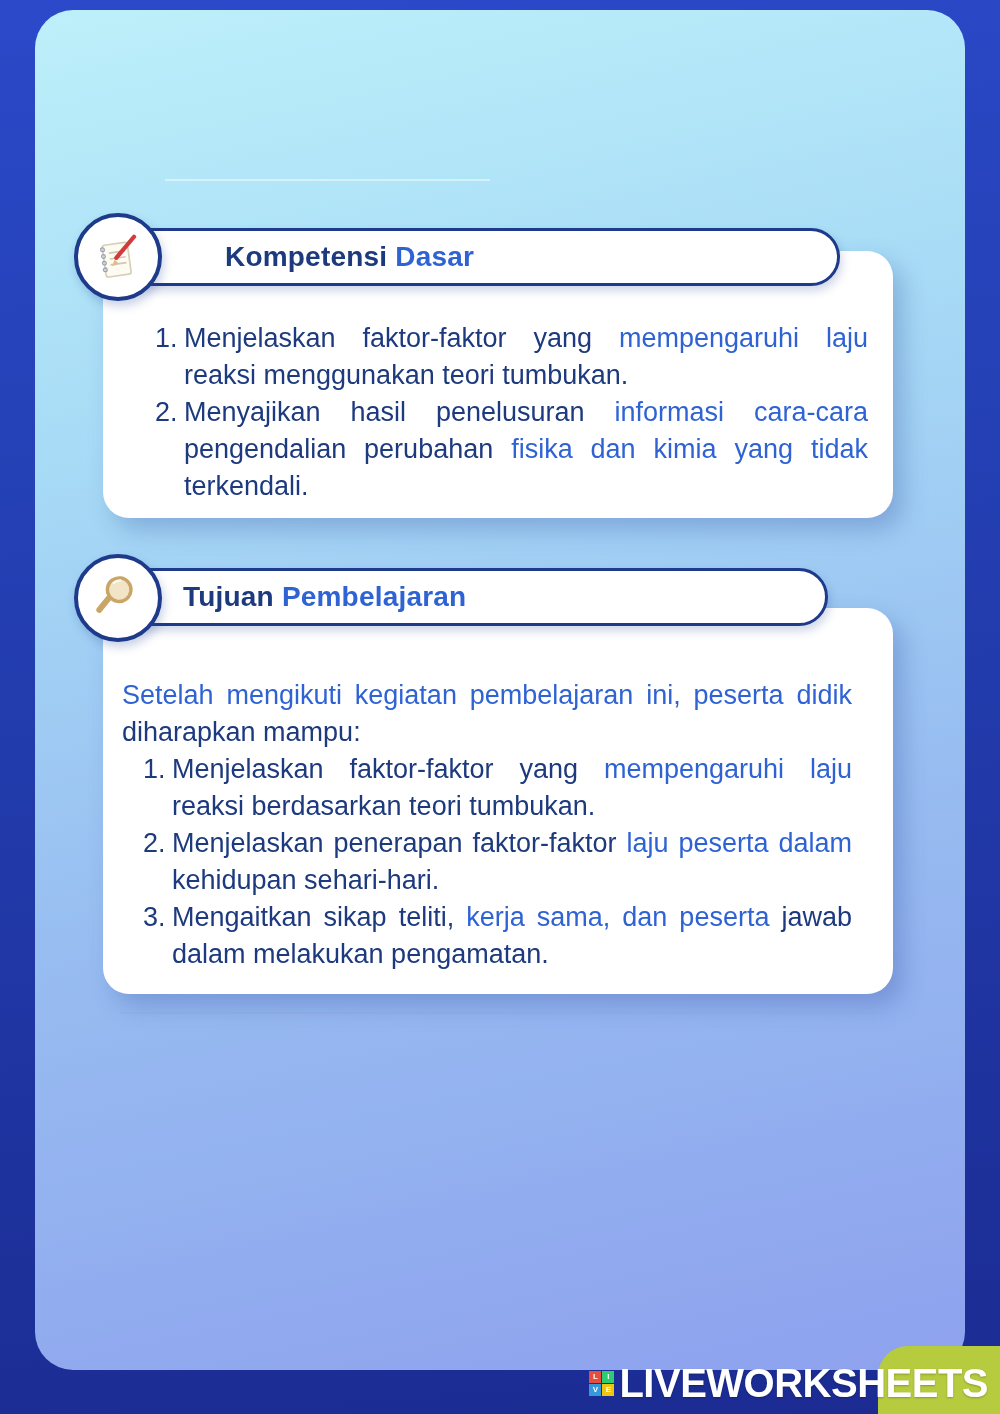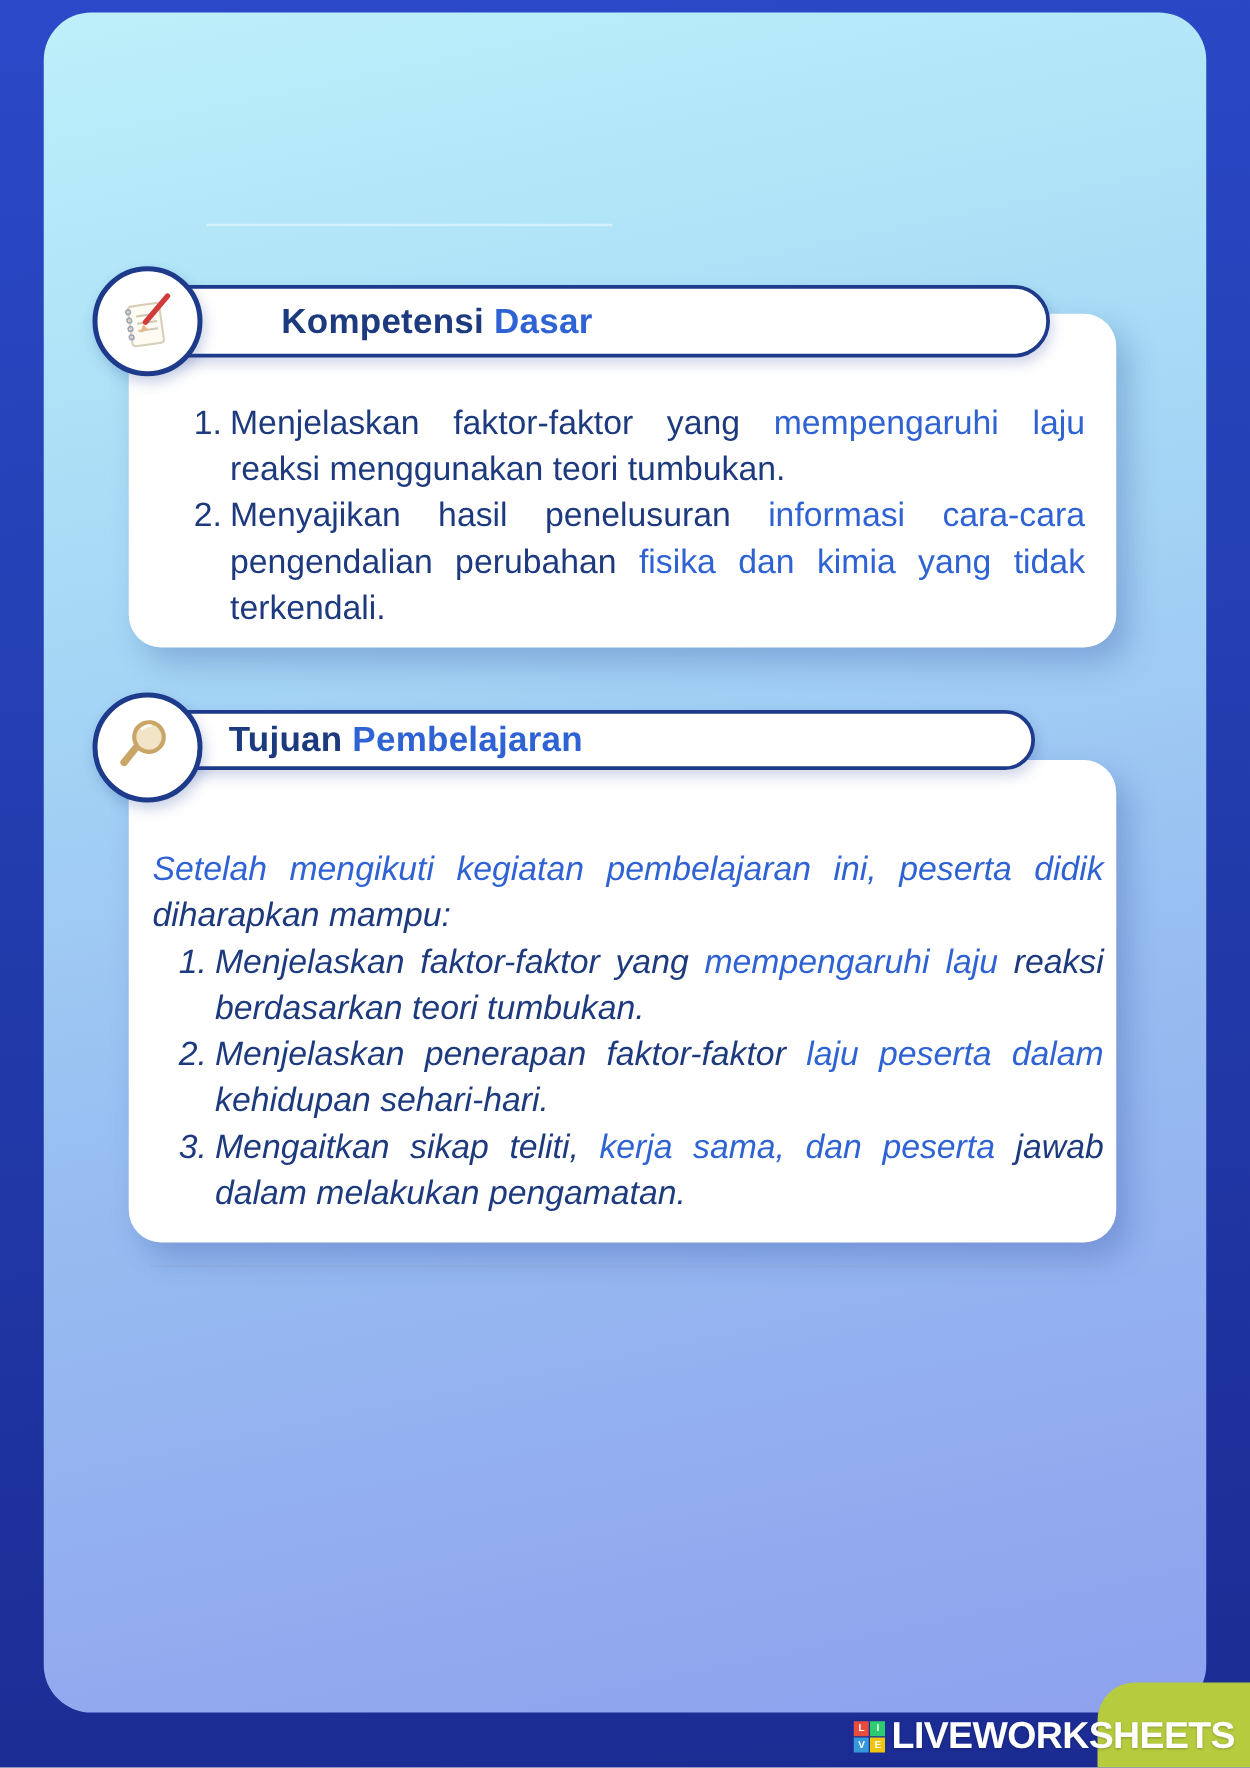--- a/index.html
+++ b/index.html
@@ -21,28 +21,28 @@
     z-index:1;
   }
   .divider{position:absolute;height:2px;z-index:2;}
   .divider.line-a{left:165px;top:179px;width:325px;background:rgba(255,255,255,.45);}
   .divider.line-c{left:120px;top:1012px;width:762px;background:rgba(150,175,215,.35);}
   .card{
     position:absolute;background:#ffffff;border-radius:26px;z-index:2;
     box-shadow:10px 12px 24px rgba(40,70,150,.28);
   }
   .card-1{left:103px;top:251px;width:790px;height:267px;padding:69px 25px 0 52px;}
-  .card-2{left:103px;top:608px;width:790px;height:386px;padding:69px 10px 0 19px;font-style:italic;}
+  .card-2{left:103px;top:608px;width:790px;height:386px;padding:69px 41px 0 19px;}
   .pill{
     position:absolute;background:#ffffff;border:3px solid var(--c-outline);
     border-radius:32px;display:flex;align-items:center;z-index:3;
     box-shadow:2px 5px 10px rgba(40,70,150,.22);
   }
   .pill-1{left:118px;top:228px;width:722px;height:58px;padding-left:104px;}
-  .pill-2{left:118px;top:568px;width:710px;height:48px;padding-left:62px;}
+  .pill-2{left:118px;top:568px;width:710px;height:58px;padding-left:62px;}
   .pill-title{font-size:28px;font-weight:600;letter-spacing:.2px;}
   .icon-circle{
     position:absolute;width:88px;height:88px;background:#ffffff;
     border:4px solid var(--c-outline);border-radius:50%;
     display:flex;align-items:center;justify-content:center;z-index:4;
     box-shadow:2px 5px 10px rgba(40,70,150,.25);
   }
   .circle-1{left:74px;top:213px;}
   .circle-2{left:74px;top:554px;}
   .body-text{font-size:27px;line-height:37px;font-weight:500;}
@@ -61,21 +61,21 @@
   .watermark{
     position:absolute;right:12px;bottom:8px;display:flex;align-items:center;gap:5px;z-index:5;
     cursor:pointer;
   }
   .wm-logo{display:grid;grid-template-columns:12px 12px;grid-template-rows:12px 12px;gap:1px;}
   .wm-cell{
     display:flex;align-items:center;justify-content:center;
     color:#fff;font-size:8px;font-weight:bold;line-height:12px;
   }
   .wm-brand{
-    color:#ffffff;font-size:30px;font-weight:800;letter-spacing:-.5px;
+    color:#ffffff;font-size:40px;font-weight:800;letter-spacing:-.5px;
     text-shadow:0 1px 2px rgba(0,0,0,.25);
   }
 </style>
 </head>
 <body>
 
 <div class="page">
 
   <div class="sheet"></div>
 

